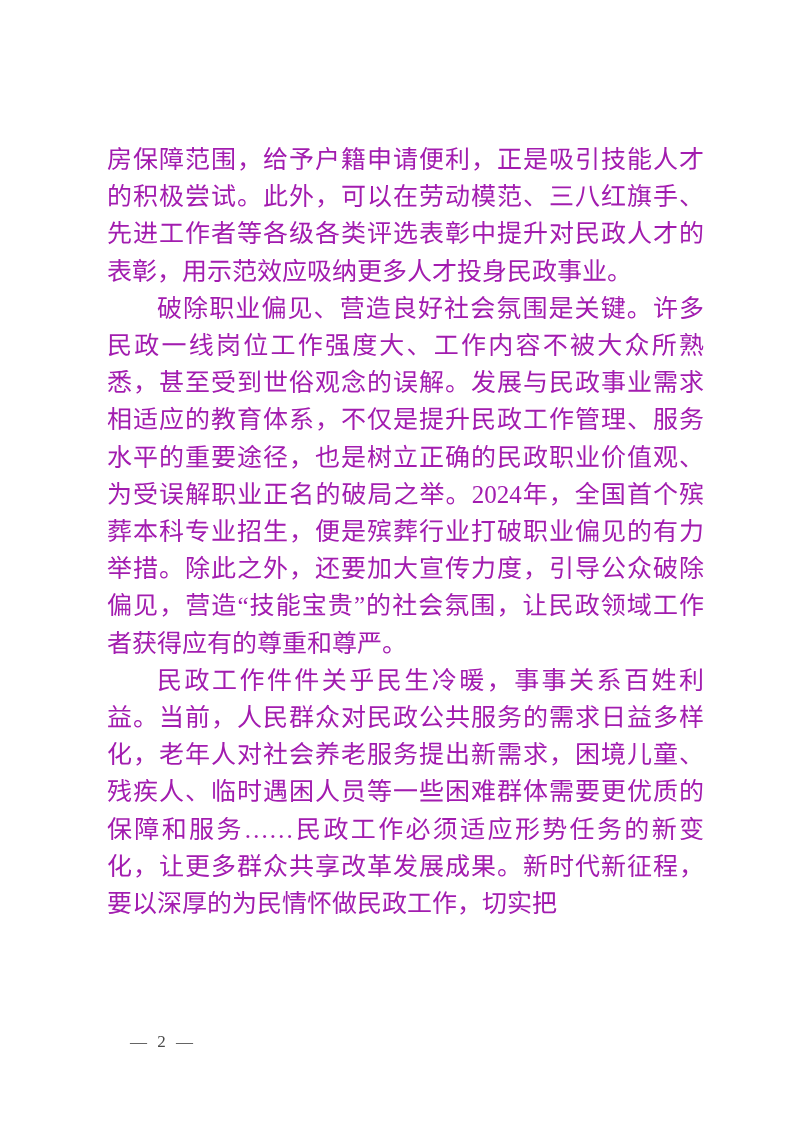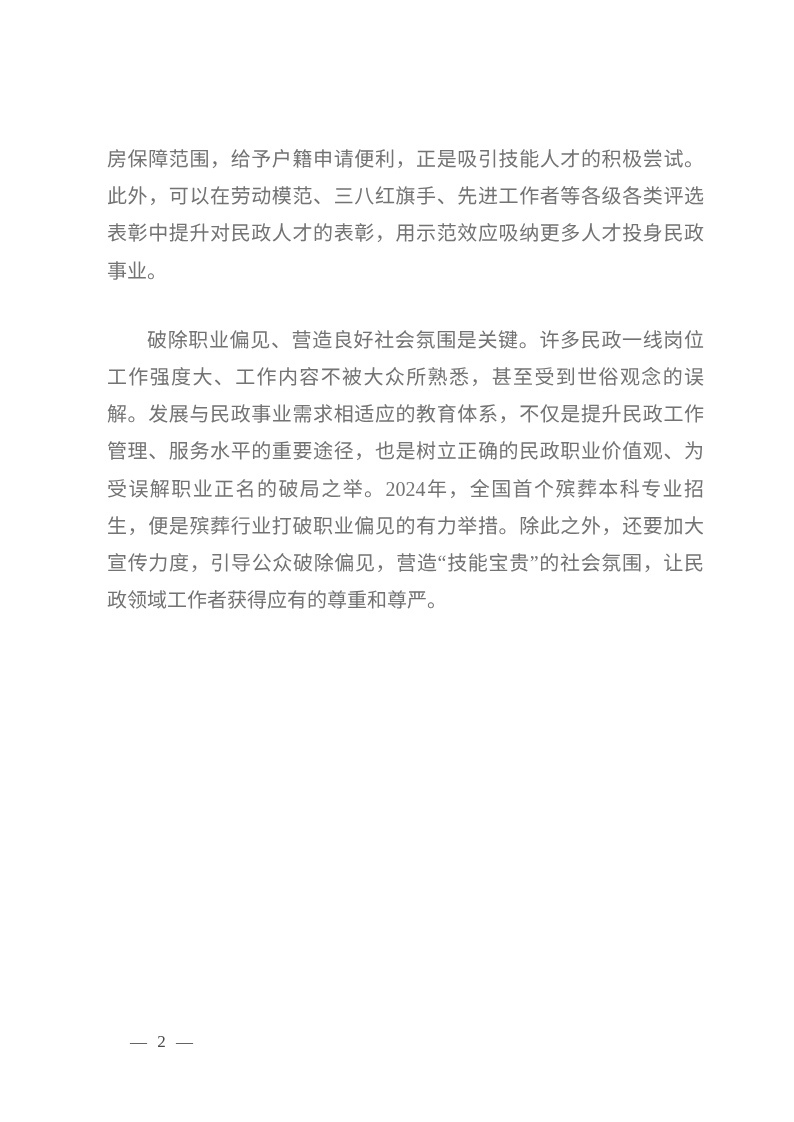--- a/index.html
+++ b/index.html
@@ -17,43 +17,43 @@
   }
   .content {
     position: absolute;
     left: 107px;
     top: 141px;
     width: 597px;
   }
   .content p {
     margin: 0;
     padding: 0;
-    font-size: 20px;
+    font-size: 25px;
     line-height: 37.2px;
-    color: #737373;
+    color: #a21caf;
     text-align: justify;
     text-justify: inter-ideograph;
     word-break: break-all;
   }
   .content p.indent {
     text-indent: 2em;
-    margin-top: 32px;
   }
   .page-number {
     position: absolute;
     left: 130px;
     top: 1032px;
     font-size: 17px;
     color: #4a4a4a;
     letter-spacing: 3px;
     white-space: nowrap;
   }
 </style>
 </head>
 <body>
 
 <div class="page">
   <div class="content">
     <p>房保障范围，给予户籍申请便利，正是吸引技能人才的积极尝试。此外，可以在劳动模范、三八红旗手、先进工作者等各级各类评选表彰中提升对民政人才的表彰，用示范效应吸纳更多人才投身民政事业。</p>
     <p class="indent">破除职业偏见、营造良好社会氛围是关键。许多民政一线岗位工作强度大、工作内容不被大众所熟悉，甚至受到世俗观念的误解。发展与民政事业需求相适应的教育体系，不仅是提升民政工作管理、服务水平的重要途径，也是树立正确的民政职业价值观、为受误解职业正名的破局之举。2024年，全国首个殡葬本科专业招生，便是殡葬行业打破职业偏见的有力举措。除此之外，还要加大宣传力度，引导公众破除偏见，营造“技能宝贵”的社会氛围，让民政领域工作者获得应有的尊重和尊严。</p>
+    <p class="indent">民政工作件件关乎民生冷暖，事事关系百姓利益。当前，人民群众对民政公共服务的需求日益多样化，老年人对社会养老服务提出新需求，困境儿童、残疾人、临时遇困人员等一些困难群体需要更优质的保障和服务……民政工作必须适应形势任务的新变化，让更多群众共享改革发展成果。新时代新征程，要以深厚的为民情怀做民政工作，切实把</p>
   </div>
   <div class="page-number">— 2 —</div>
 </div>
 
 </body></html>

